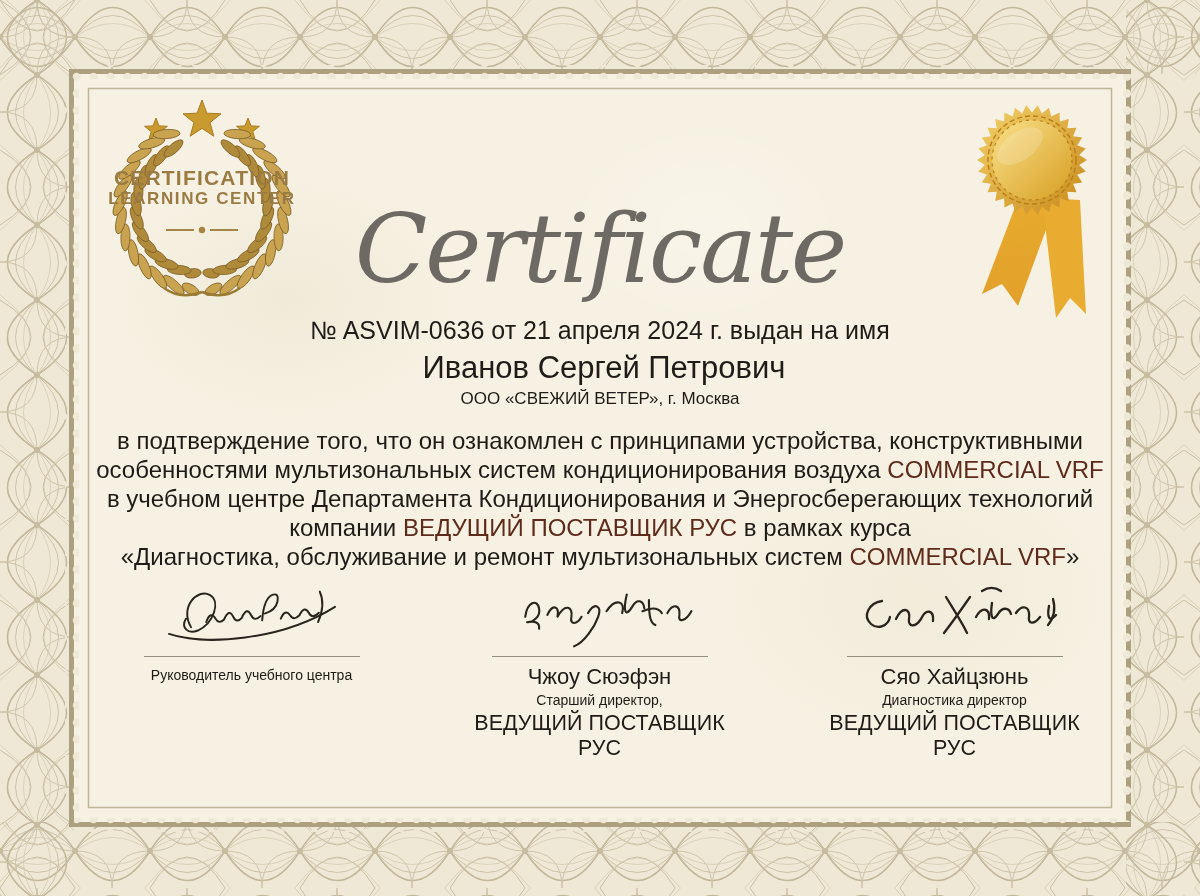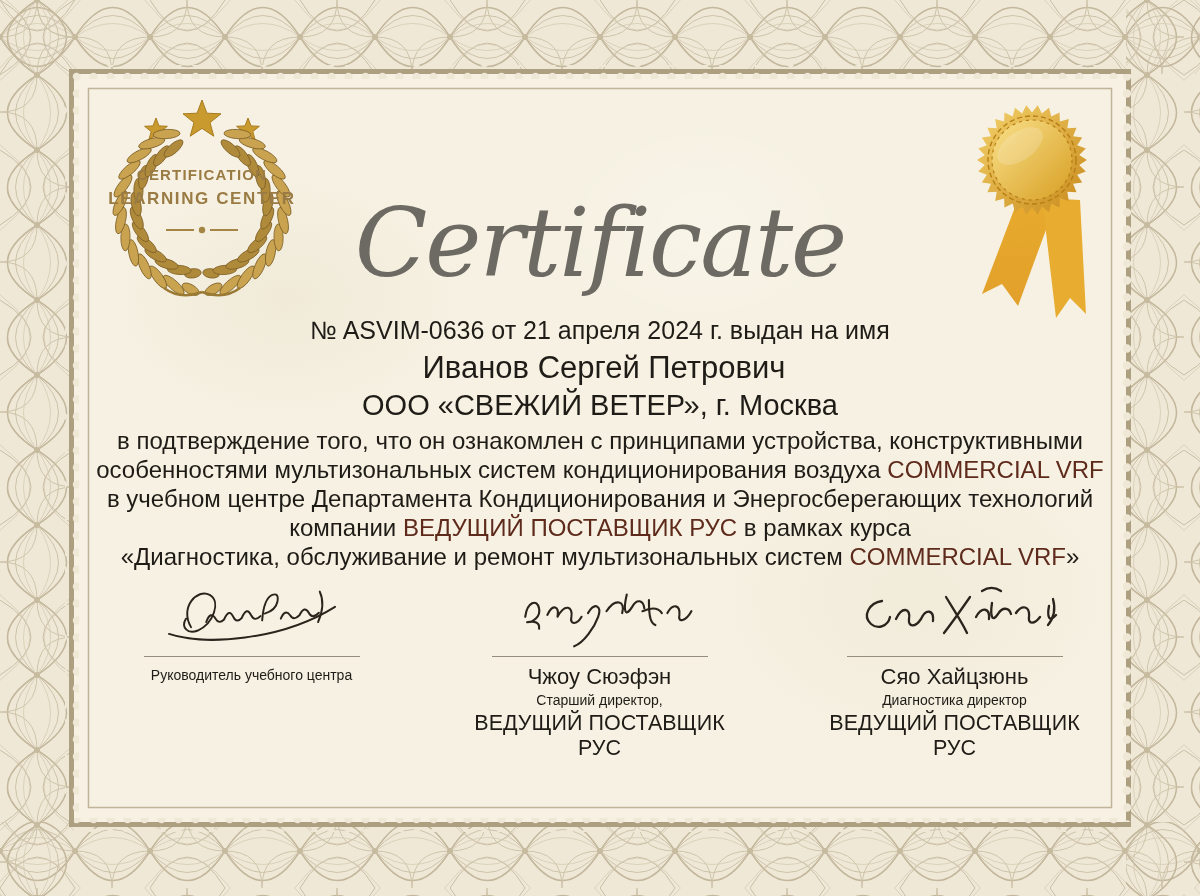--- a/index.html
+++ b/index.html
@@ -16,33 +16,33 @@
   
   .content::before{
     content:"";position:absolute;inset:-16px;pointer-events:none;
     background:
       radial-gradient(260px 180px at 20% 30%, rgba(214,202,174,.18), transparent 70%),
       radial-gradient(300px 220px at 80% 70%, rgba(214,202,174,.15), transparent 70%),
       radial-gradient(220px 160px at 60% 20%, rgba(255,255,255,.25), transparent 70%);
   }
   .logo{position:absolute;left:10px;top:6px;width:200px;height:218px;}
   .logo svg{position:absolute;left:0;top:0;}
-  .logo-line1{position:absolute;left:0;right:0;top:70px;font-size:15px;font-weight:bold;
+  .logo-line1{position:absolute;left:0;right:0;top:70px;font-size:21px;font-weight:bold;
     letter-spacing:1.2px;color:#9a7b44;}
   .logo-line2{position:absolute;left:0;right:0;top:93px;font-size:17px;font-weight:bold;
     letter-spacing:1.6px;color:#9a7b44;}
   .ribbon{position:absolute;right:6px;top:8px;}
   .title{
-    position:absolute;left:0;right:0;top:96px;margin:8px;
+    position:absolute;left:0;right:0;top:96px;margin:14px;
     font-family:"DejaVu Serif","Liberation Serif",serif;font-style:italic;font-weight:normal;
     font-size:95px;line-height:1.05;color:#6d6963;letter-spacing:-2px;
   }
   .issue{position:absolute;left:0;right:0;top:226px;font-size:25px;white-space:nowrap;}
   .name{position:absolute;left:8px;right:0;top:260px;font-size:31px;white-space:nowrap;}
-  .org{position:absolute;left:0;right:0;top:299px;font-size:29px;white-space:nowrap;}
+  .org{position:absolute;left:0;right:0;top:299px;font-size:17px;white-space:nowrap;}
   .body-par{position:absolute;left:-40px;right:-40px;top:336px;font-size:24px;line-height:29px;}
   .body-par .line{white-space:nowrap;}
   .hl{color:#5e2a1b;}
   .sigrow{position:absolute;left:0;top:488px;width:1016px;height:228px;}
   .sigcol{position:absolute;top:0;}
   .sigcol.c1{left:32px;width:255px;}
   .sigcol.c2{left:380px;width:255px;}
   .sigcol.c3{left:730px;width:265px;}
   .sig-image{height:72px;display:block;margin:0 auto;}
   .sigline{width:216px;border:none;border-top:1px solid #958d7d;margin:6px auto 7px;}

